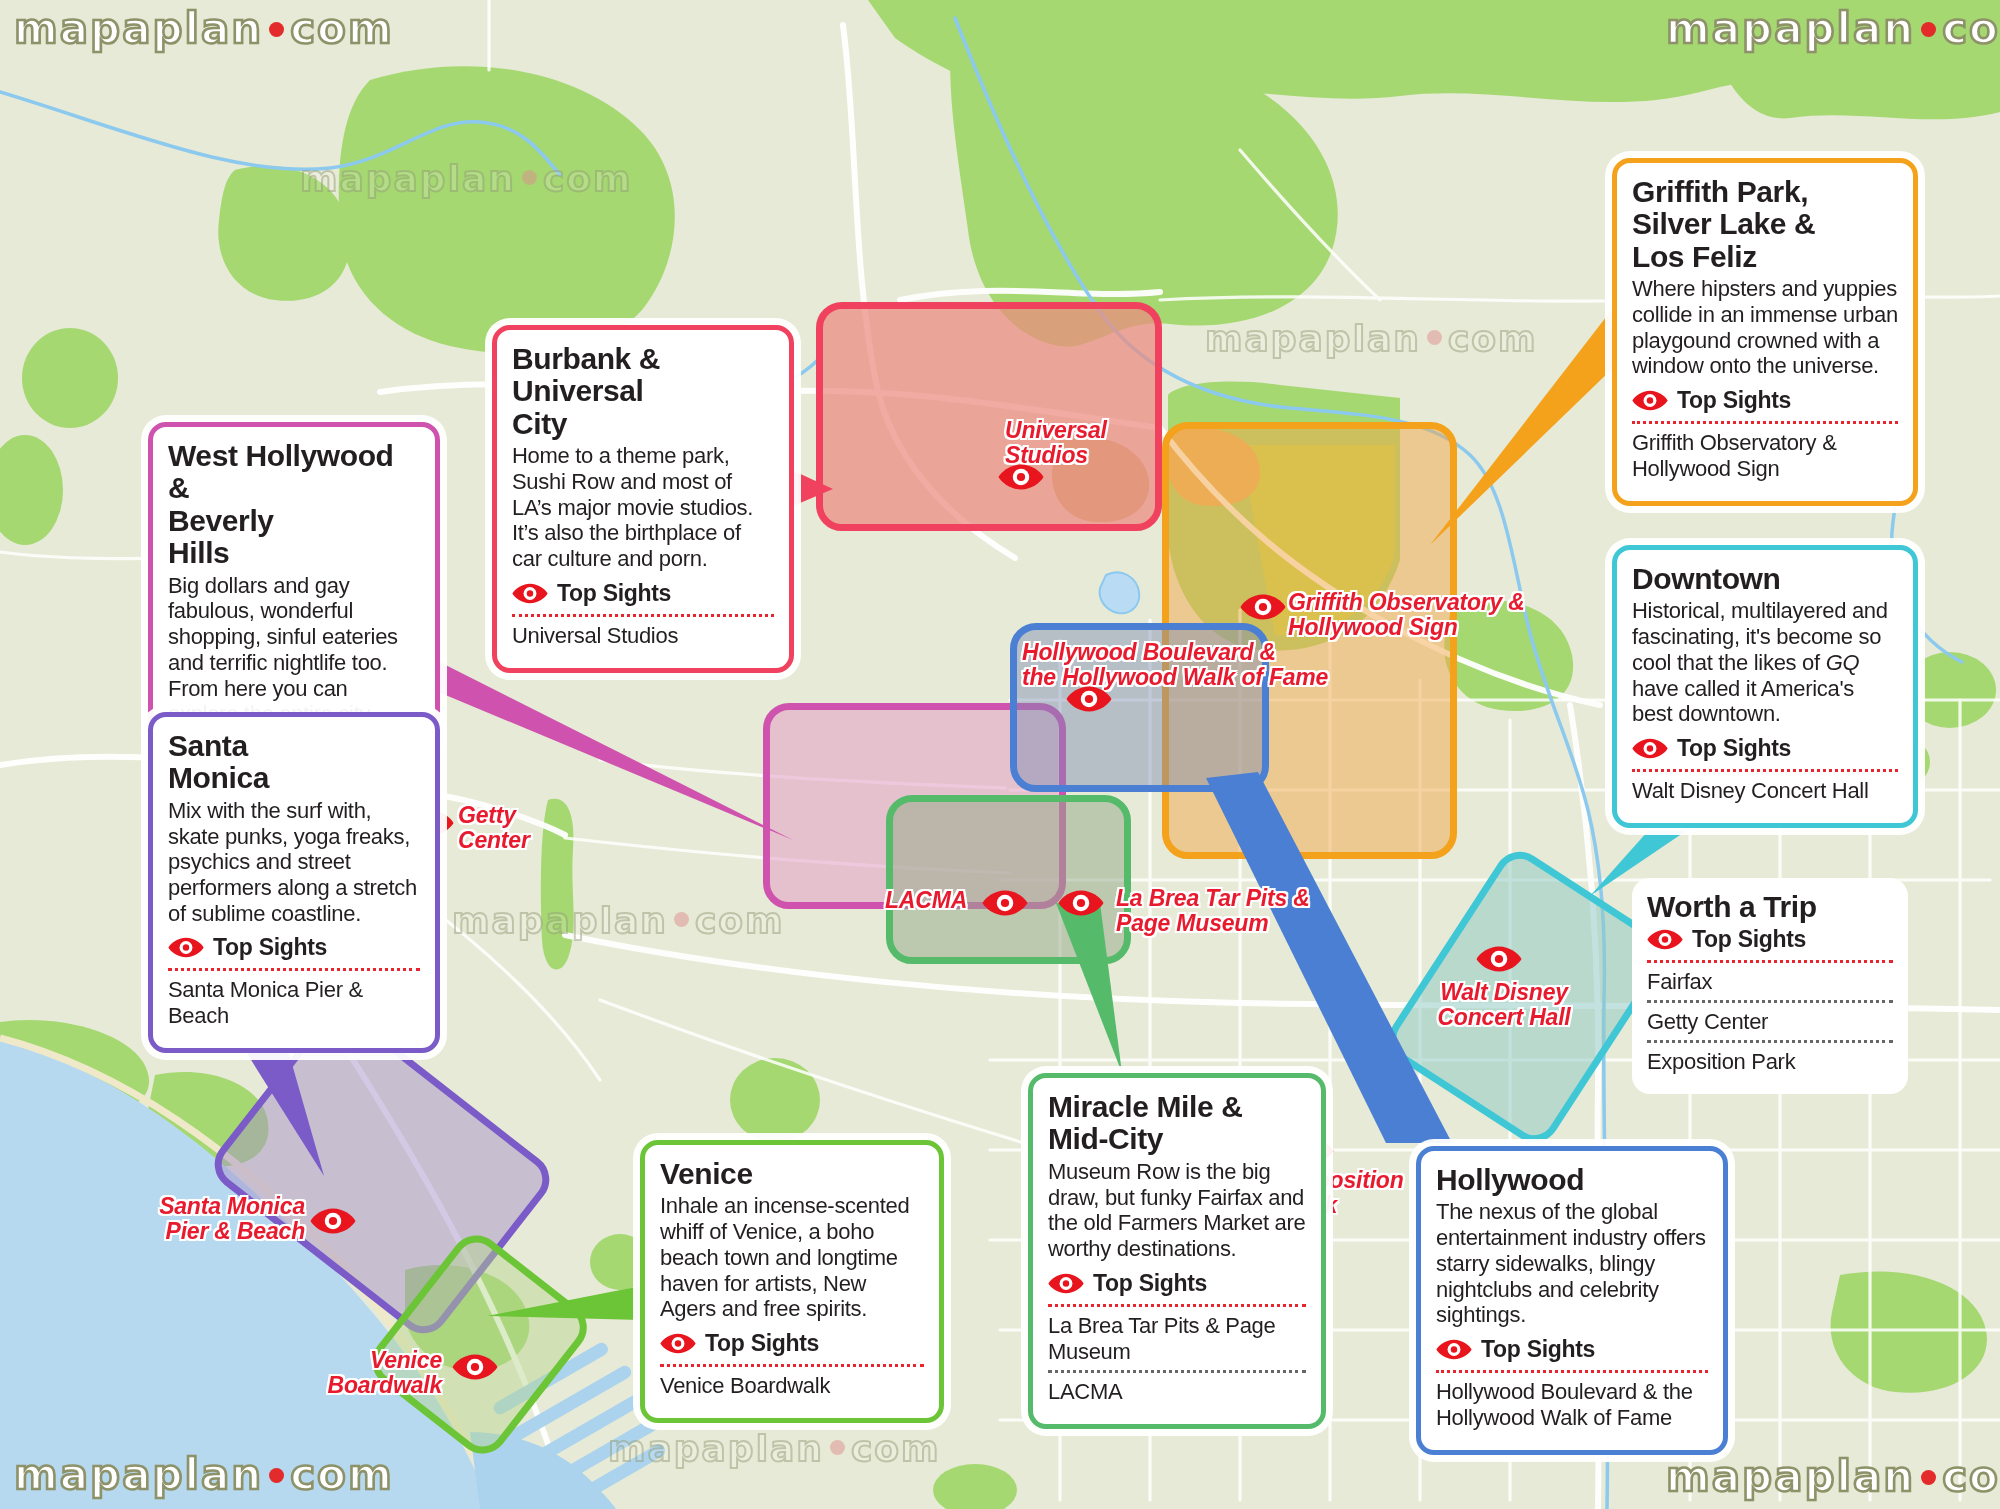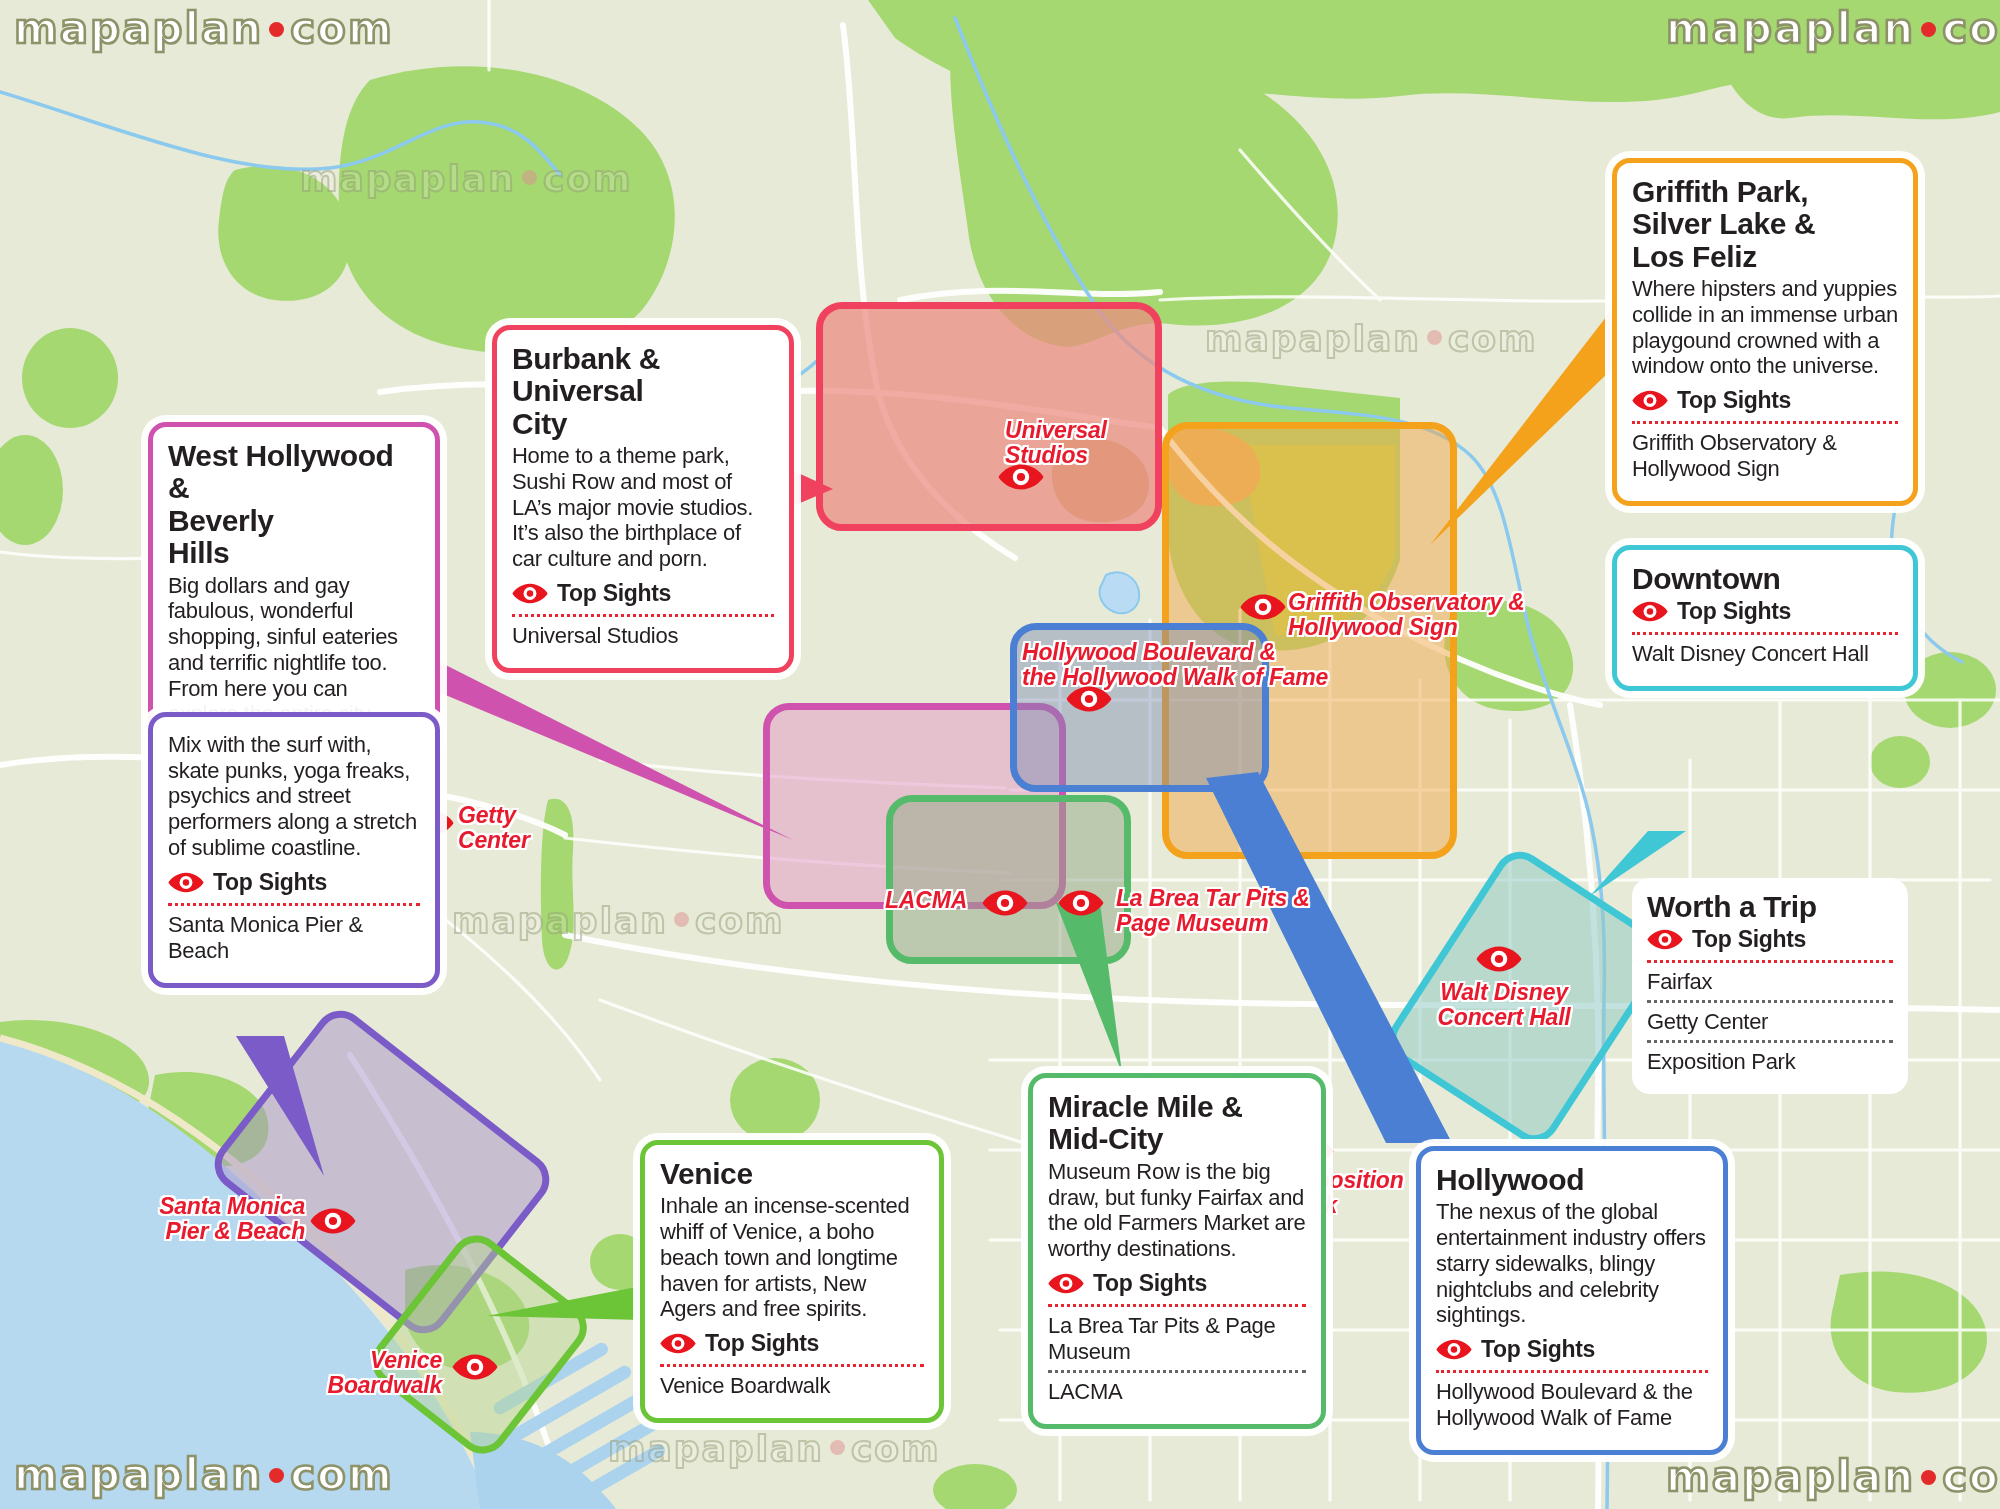--- a/index.html
+++ b/index.html
@@ -233,20 +233,22 @@
   </svg>
 
 <div class="callout bd-weho" style="left:148px;top:422px;width:252px;">
   <h3>West Hollywood &amp;
 Beverly
 Hills</h3>
   <p>Big dollars and gay fabulous, wonderful shopping, sinful eateries and terrific nightlife too. From here you can explore the entire city.</p>
 </div>
 
 <div class="callout bd-sm" style="left:148px;top:712px;width:252px;">
+  <h3>Santa
+Monica</h3>
   <p>Mix with the surf with, skate punks, yoga freaks, psychics and street performers along a stretch of sublime coastline.</p>
   <div class="topsights">
     <svg width="36" height="23">
         <use href="#eyeicon"></use>
       </svg>
     <span>Top Sights</span>
   </div>
   <div class="sight">Santa Monica Pier &amp; Beach</div>
 </div>
 
@@ -273,20 +275,21 @@
     <svg width="36" height="23">
         <use href="#eyeicon"></use>
       </svg>
     <span>Top Sights</span>
   </div>
   <div class="sight">Griffith Observatory &amp; Hollywood Sign</div>
 </div>
 
 <div class="callout bd-dtla" style="left:1612px;top:545px;width:266px;">
   <h3>Downtown</h3>
+  <p><span>Historical, multilayered and fascinating, it's become so cool that the likes of </span><span class="it">GQ</span><span> have called it America's best downtown.</span></p>
   <div class="topsights">
     <svg width="36" height="23">
         <use href="#eyeicon"></use>
       </svg>
     <span>Top Sights</span>
   </div>
   <div class="sight">Walt Disney Concert Hall</div>
 </div>
 
 <div class="callout bd-none" style="left:1632px;top:878px;width:246px;box-shadow:none;">

